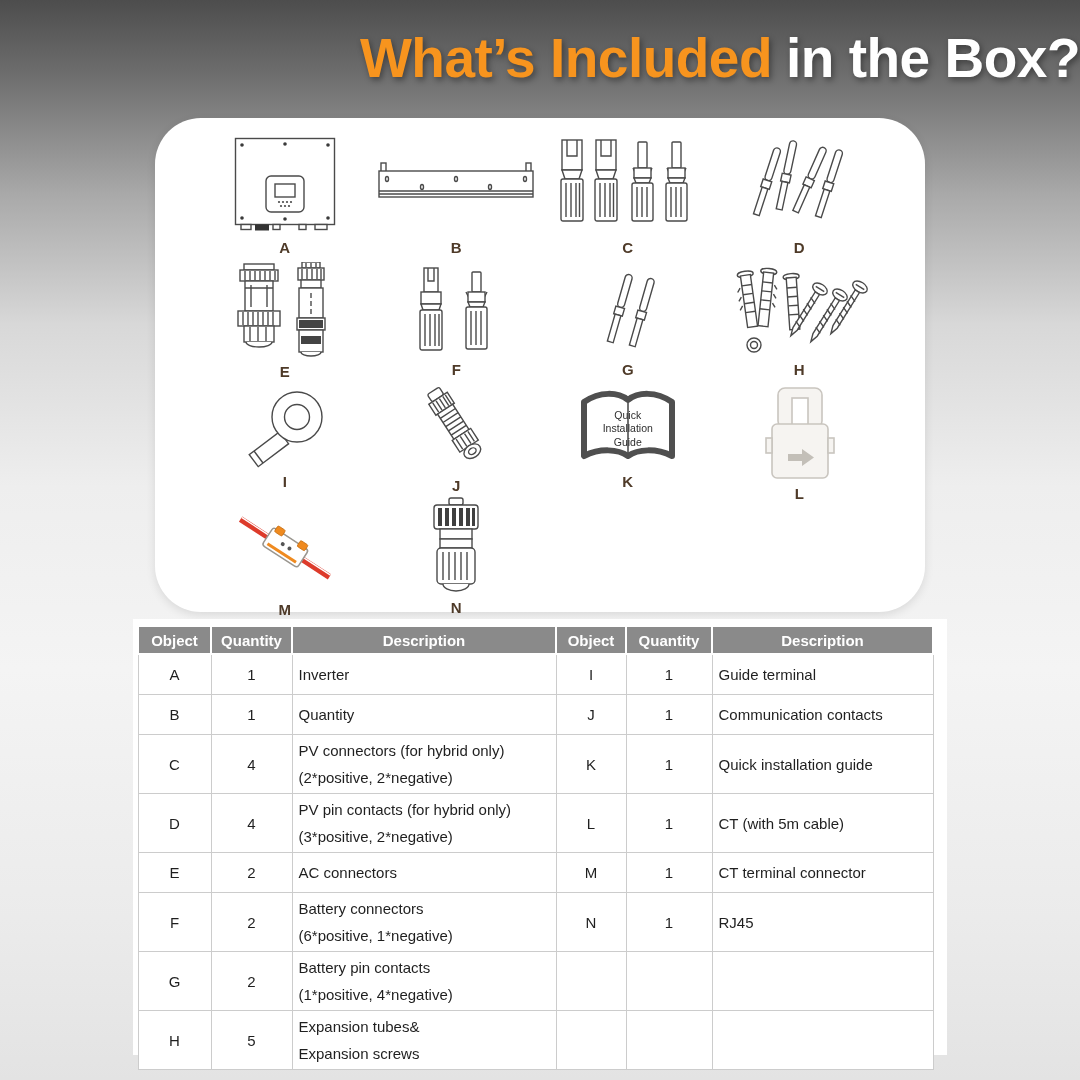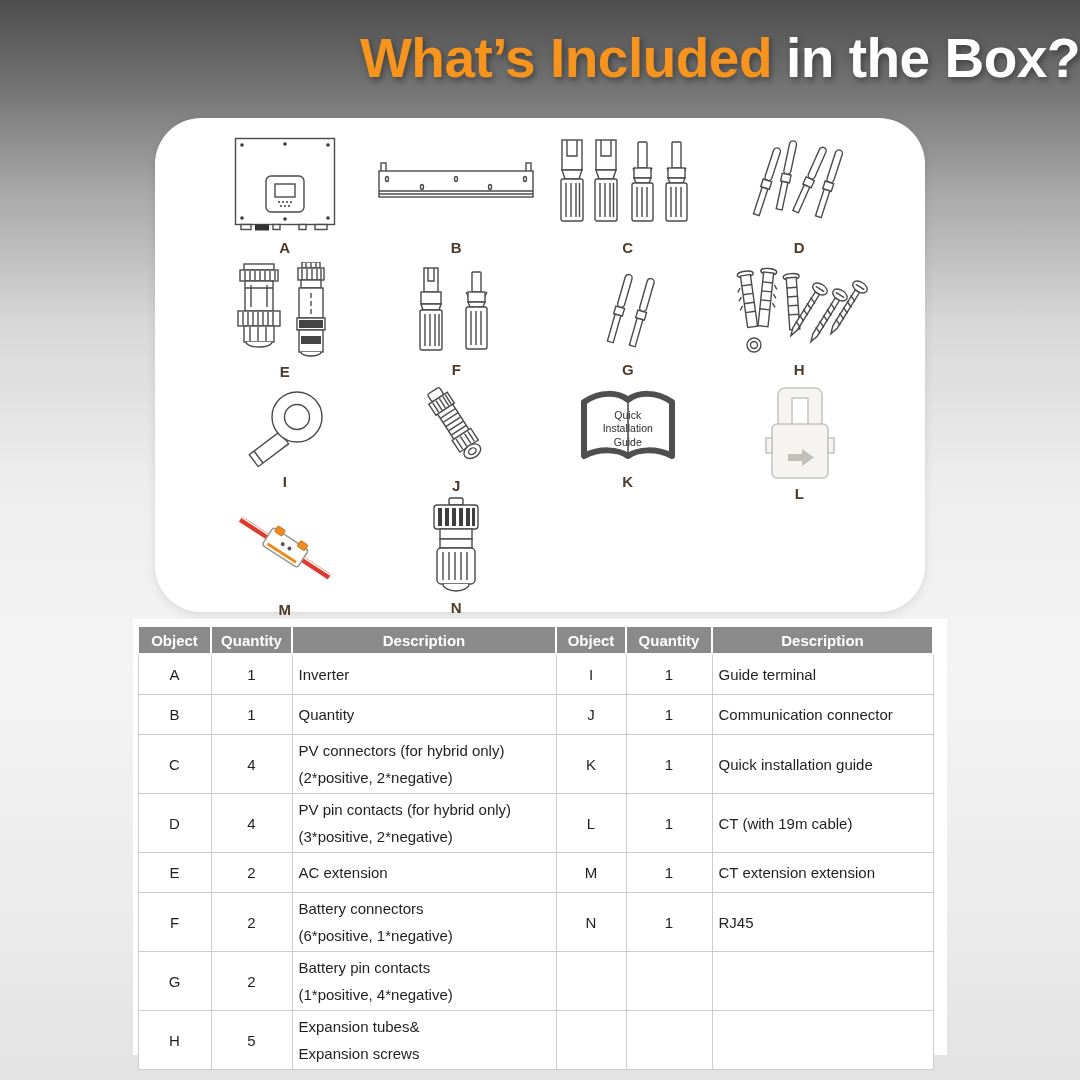--- a/index.html
+++ b/index.html
@@ -424,47 +424,47 @@
           <td class="c-obj">I</td>
           <td class="c-qty">1</td>
           <td class="c-desc">Guide terminal</td>
         </tr>
         <tr>
           <td class="c-obj">B</td>
           <td class="c-qty">1</td>
           <td class="c-desc">Quantity</td>
           <td class="c-obj">J</td>
           <td class="c-qty">1</td>
-          <td class="c-desc">Communication connector</td>
+          <td class="c-desc">Communication contacts</td>
         </tr>
         <tr>
           <td class="c-obj">C</td>
           <td class="c-qty">4</td>
           <td class="c-desc">PV connectors (for hybrid only)
 (2*positive, 2*negative)</td>
           <td class="c-obj">K</td>
           <td class="c-qty">1</td>
           <td class="c-desc">Quick installation guide</td>
         </tr>
         <tr>
           <td class="c-obj">D</td>
           <td class="c-qty">4</td>
           <td class="c-desc">PV pin contacts (for hybrid only)
 (3*positive, 2*negative)</td>
           <td class="c-obj">L</td>
           <td class="c-qty">1</td>
-          <td class="c-desc">CT (with 19m cable)</td>
+          <td class="c-desc">CT (with 5m cable)</td>
         </tr>
         <tr>
           <td class="c-obj">E</td>
           <td class="c-qty">2</td>
-          <td class="c-desc">AC extension</td>
+          <td class="c-desc">AC connectors</td>
           <td class="c-obj">M</td>
           <td class="c-qty">1</td>
-          <td class="c-desc">CT extension extension</td>
+          <td class="c-desc">CT terminal connector</td>
         </tr>
         <tr>
           <td class="c-obj">F</td>
           <td class="c-qty">2</td>
           <td class="c-desc">Battery connectors
 (6*positive, 1*negative)</td>
           <td class="c-obj">N</td>
           <td class="c-qty">1</td>
           <td class="c-desc">RJ45</td>
         </tr>

